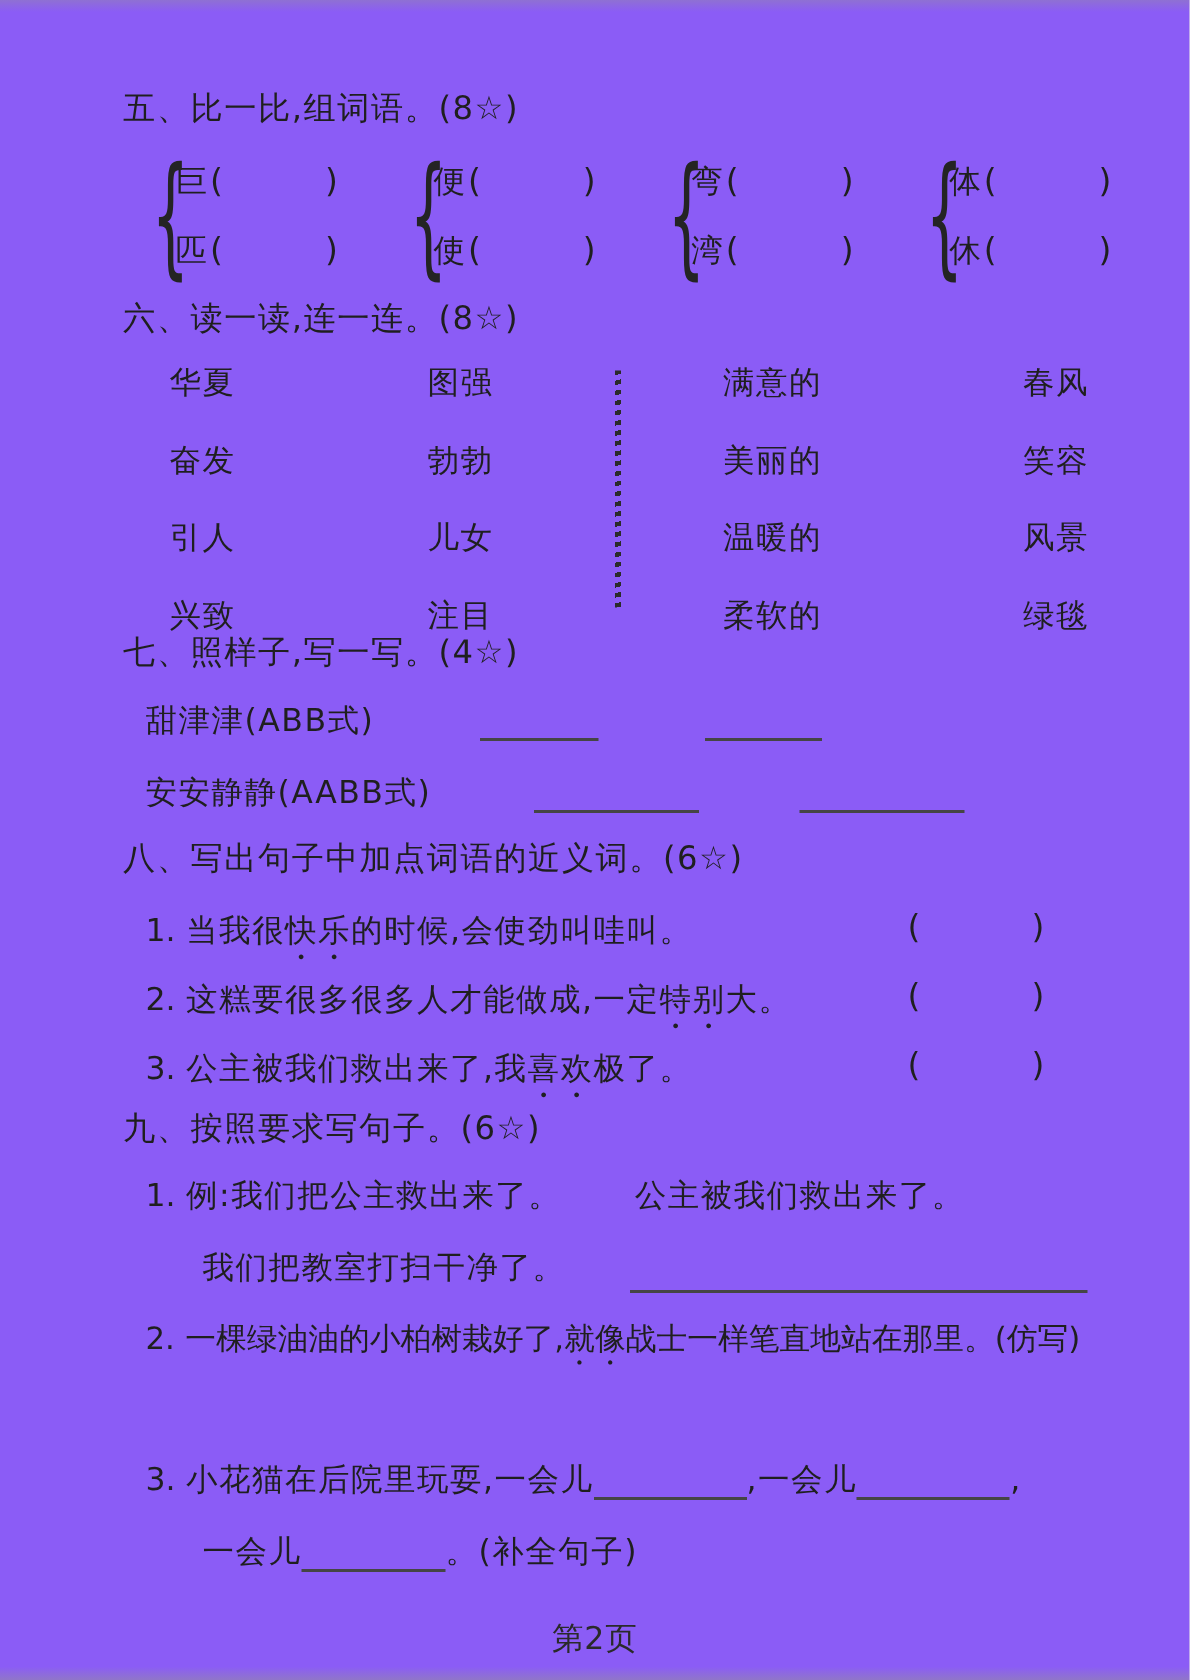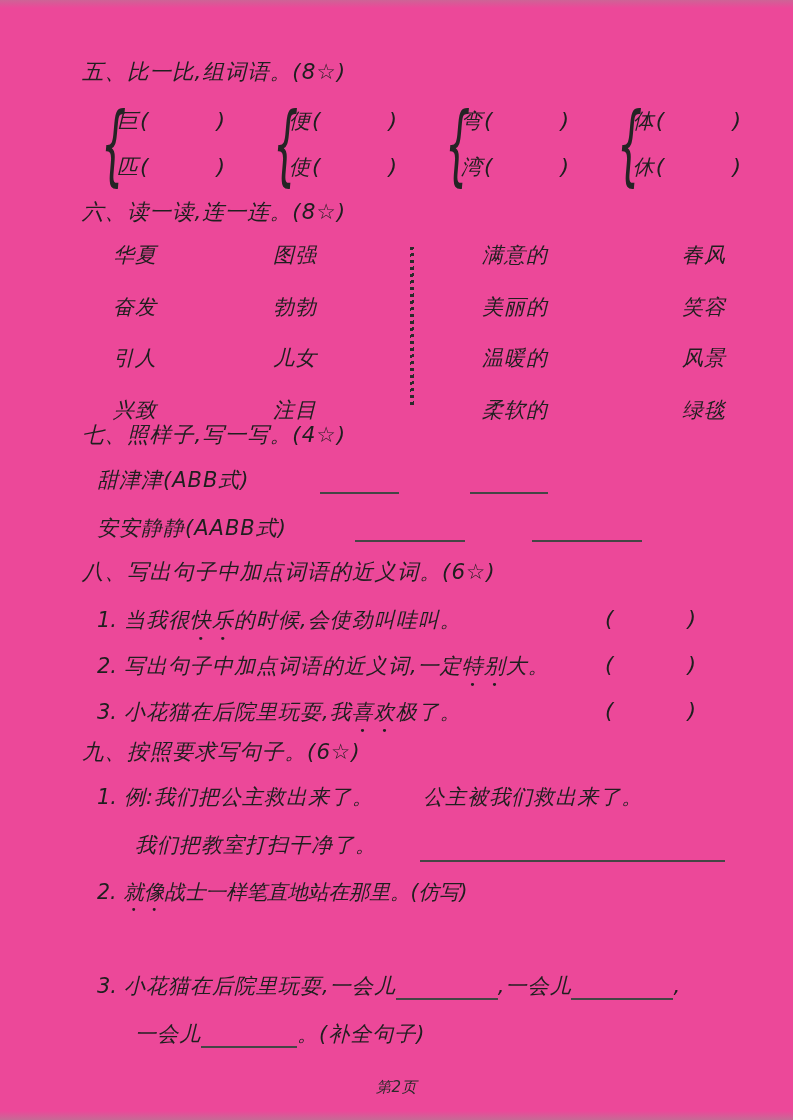--- a/index.html
+++ b/index.html
@@ -1,26 +1,25 @@
 <!DOCTYPE html>
 <html><head>
 <meta charset="utf-8">
 <style>
   html,body { margin:0; padding:0; background:#e9e9e6; }
   .page {
     position:relative;
     width:793px; height:1120px;
     margin:0 auto;
-    background:#ec4899;
+    background:#8b5cf6;
     overflow:hidden;
     font-family:"DejaVu Sans","Liberation Sans",sans-serif;
     color:#1f1f1f;
     font-size:21px;
     letter-spacing:1px;
-    font-style:italic;
   }
   .page::before {
     content:""; position:absolute; left:0; right:0; top:0; height:8px;
     background:linear-gradient(180deg, rgba(150,150,145,0.35), rgba(150,150,145,0));
     pointer-events:none;
   }
   .page::after {
     content:""; position:absolute; left:0; right:0; bottom:0; height:9px;
     background:linear-gradient(0deg, rgba(150,150,145,0.45), rgba(150,150,145,0));
     pointer-events:none;
@@ -40,21 +39,21 @@
   .pair-col { display:flex; flex-direction:column; gap:4px; }
   .pair-row { display:flex; align-items:baseline; height:42px; line-height:42px; }
   .pair-row .cchar { margin-right:1px; }
   .pp { font-size:22px; letter-spacing:0; }
   .paren-gap { display:inline-block; width:68px; }
 
   
   .s6-grid { top:241px; left:113px; width:622px; height:170px; }
   .s6-col { position:absolute; top:0; display:flex; flex-direction:column; gap:23.5px; white-space:nowrap; }
   .s6-c1 { left:0; }
-  .s6-c2 { left:160px;align-items:center; }
+  .s6-c2 { left:172px;align-items:center; }
   .s6-c3 { left:369px; }
   .s6-c4 { left:569px; }
   .s6-divider {
     position:absolute; left:297px; top:6px; height:158px; width:4px;
     background:repeating-linear-gradient(168deg, #2b2b2b 0 3px, transparent 3px 6.6px);
   }
 
   
   .blank { display:inline-block; height:2px; border-bottom:2px solid #454545; transform:translateY(7px); flex:none; }
 
@@ -82,21 +81,21 @@
   .ex-gap { display:inline-block; width:49px; }
   .s9-long { letter-spacing:0; font-size:20.5px; }
   .s9-1r2 { top:828px; left:0; right:0; height:34px;padding-left:19px; }
   .s9-1r2 .prompt { position:absolute; left:135px; bottom:3px; }
   .s9-1blank { position:absolute; left:420px; width:305px; bottom:0; height:2px; border-bottom:2px solid #454545; transform:none; }
   .s9-2line2 { top:922px; left:115px; }
   .b270 { width:270px; }
   .b105 { width:102px; }
   .b95 { width:96px; }
 
-  .footer { top:1078px; left:0; width:100%; text-align:center; font-size:15px; letter-spacing:0.5px; color:#2a2a2a; }
+  .footer { top:1078px; left:0; width:100%; text-align:center; font-size:21px; letter-spacing:0.5px; color:#2a2a2a; }
 </style>
 </head>
 <body>
 
 <div class="page">
 
   <div class="abs sec-title" style="top:57px;">五、比一比,组词语。(8☆)</div>
 
   <div class="abs s5-groups">
     <div class="pair">
@@ -220,32 +219,32 @@
     <span class="emph">快乐</span>
     <span>的时候,会使劲叫哇叫。</span>
     <span class="s8-parens">
       <span class="pp">(</span>
         <span class="s8-pgap"></span>
         <span class="pp">)</span>
     </span>
   </div>
   <div class="abs s8-item" style="top:652px;">
     <span class="snum">2.</span>
-    <span>写出句子中加点词语的近义词,一定</span>
+    <span>这糕要很多很多人才能做成,一定</span>
     <span class="emph">特别</span>
     <span>大。</span>
     <span class="s8-parens">
       <span class="pp">(</span>
         <span class="s8-pgap"></span>
         <span class="pp">)</span>
     </span>
   </div>
   <div class="abs s8-item" style="top:698px;">
     <span class="snum">3.</span>
-    <span>小花猫在后院里玩耍,我</span>
+    <span>公主被我们救出来了,我</span>
     <span class="emph">喜欢</span>
     <span>极了。</span>
     <span class="s8-parens">
       <span class="pp">(</span>
         <span class="s8-pgap"></span>
         <span class="pp">)</span>
     </span>
   </div>
 
   <div class="abs sec-title" style="top:737px;">九、按照要求写句子。(6☆)</div>
@@ -256,20 +255,21 @@
     <span class="ex-gap"></span>
     <span>公主被我们救出来了。</span>
   </div>
   <div class="abs s9-1r2">
     <span class="prompt">我们把教室打扫干净了。</span>
     <span class="s9-1blank"></span>
   </div>
 
   <div class="abs s9-row s9-long" style="top:878px; left:97px;">
     <span class="snum">2.</span>
+    <span>一棵绿油油的小柏树栽好了,</span>
     <span class="emph">就像</span>
     <span>战士一样笔直地站在那里。(仿写)</span>
   </div>
 
   <div class="abs s9-row" style="top:972px; left:97px;">
     <span class="snum">3.</span>
     <span>小花猫在后院里玩耍,一会儿</span>
     <span class="blank b105"></span>
     <span>,一会儿</span>
     <span class="blank b105"></span>

